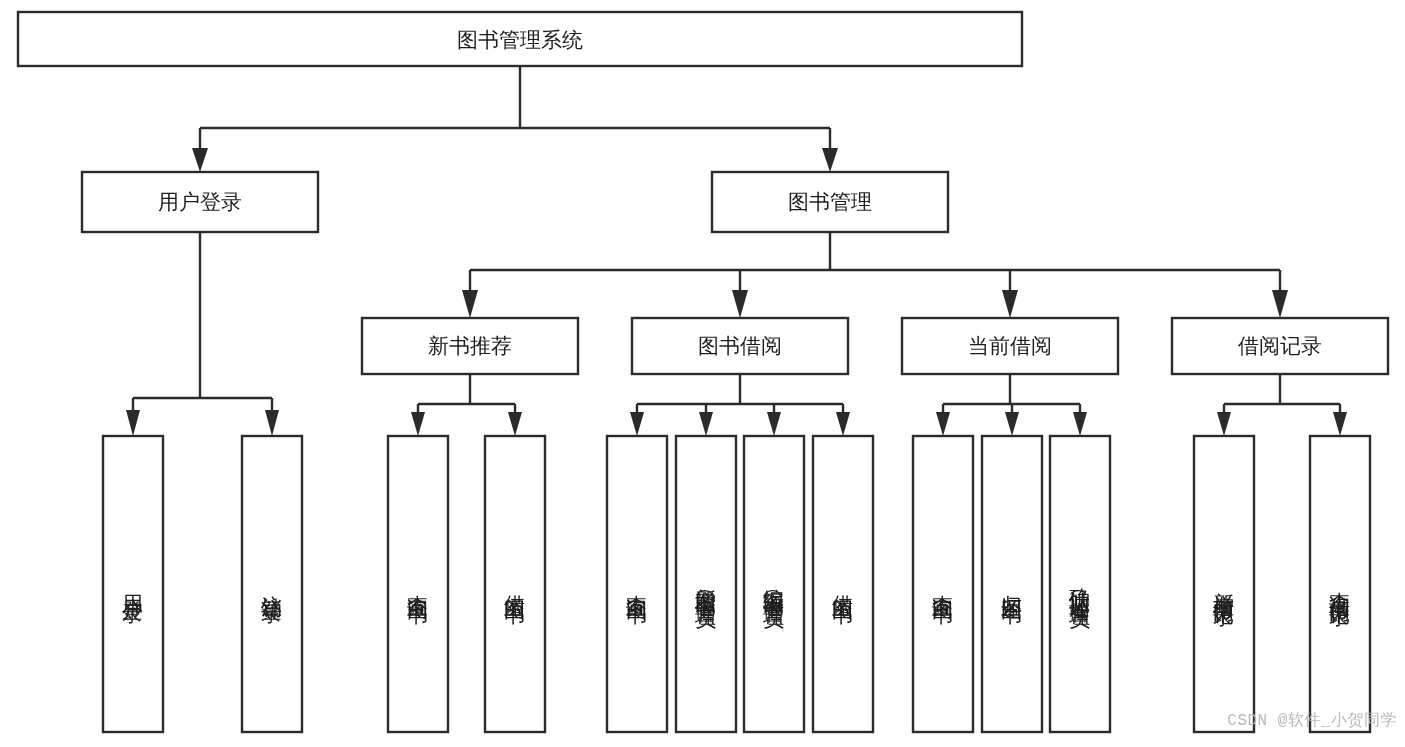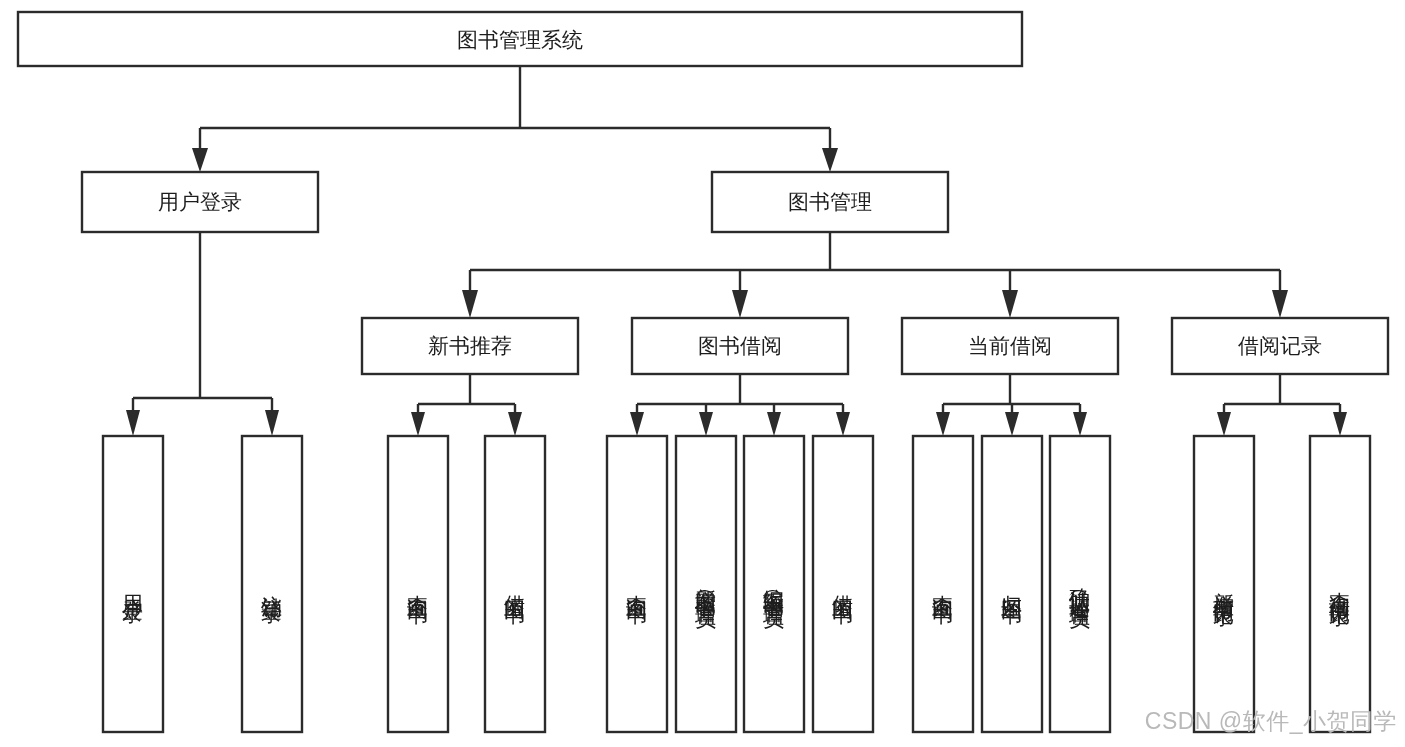--- a/index.html
+++ b/index.html
@@ -60,23 +60,23 @@
     letter-spacing: 3px;
     white-space: nowrap;
     display: flex;
     align-items: center;
     justify-content: center;
     pointer-events: none;
   }
   .watermark {
     position: absolute;
     right: 8px;
-    bottom: 10px;
-    font-family: Liberation Sans, sans-serif;
-    font-size: 23px;
+    bottom: 16px;
+    font-family: Liberation Mono, monospace;
+    font-size: 16px;
     color: #b9b9b9;
     letter-spacing: 0.5px;
     white-space: nowrap;
   }
 </style>
 </head>
 <body>
 
 <div id="diagram-root">
 

